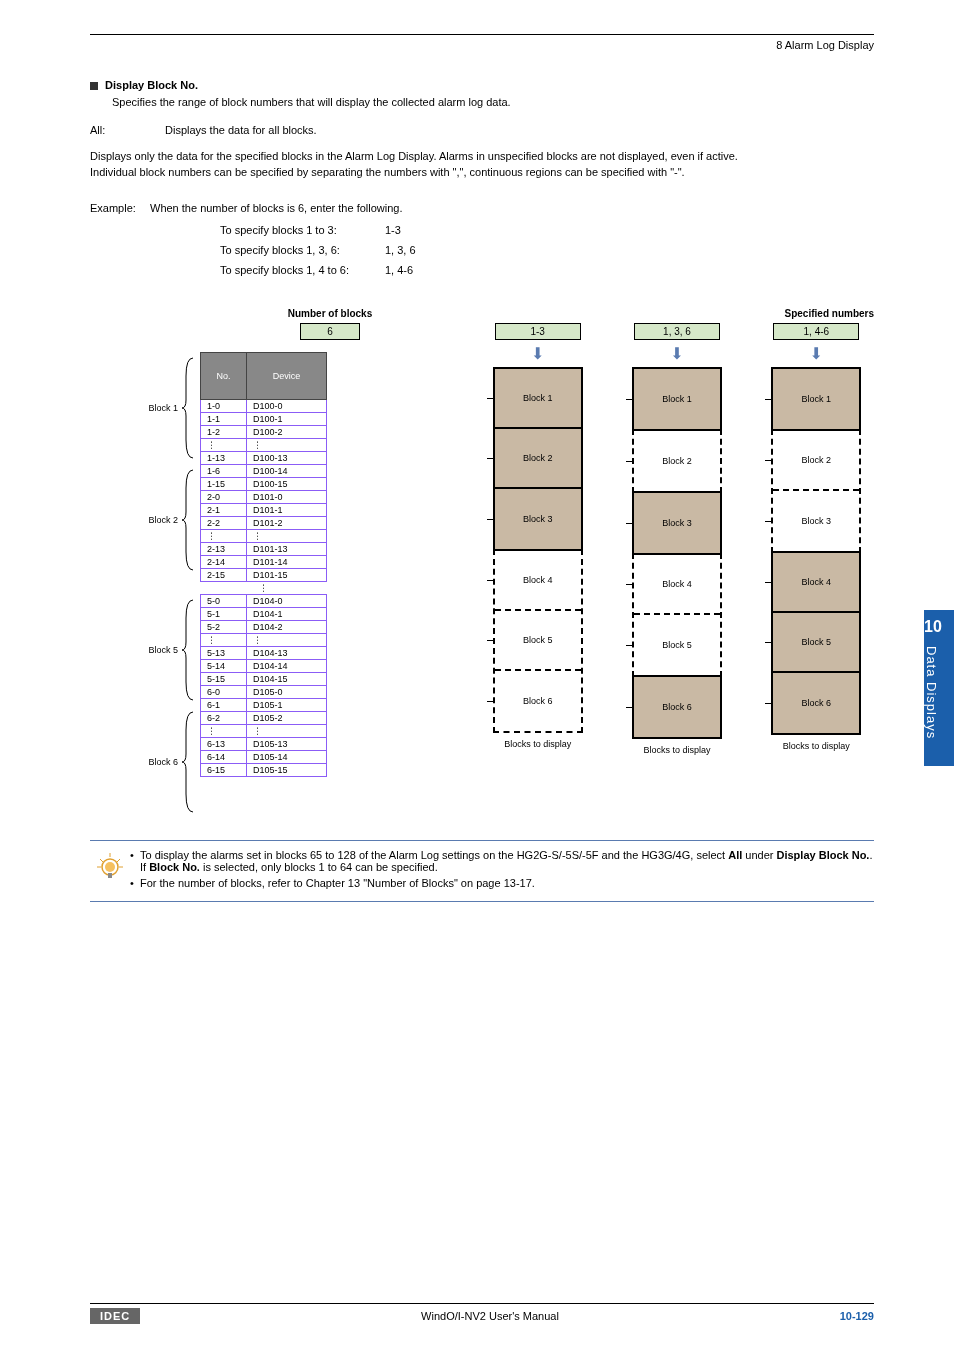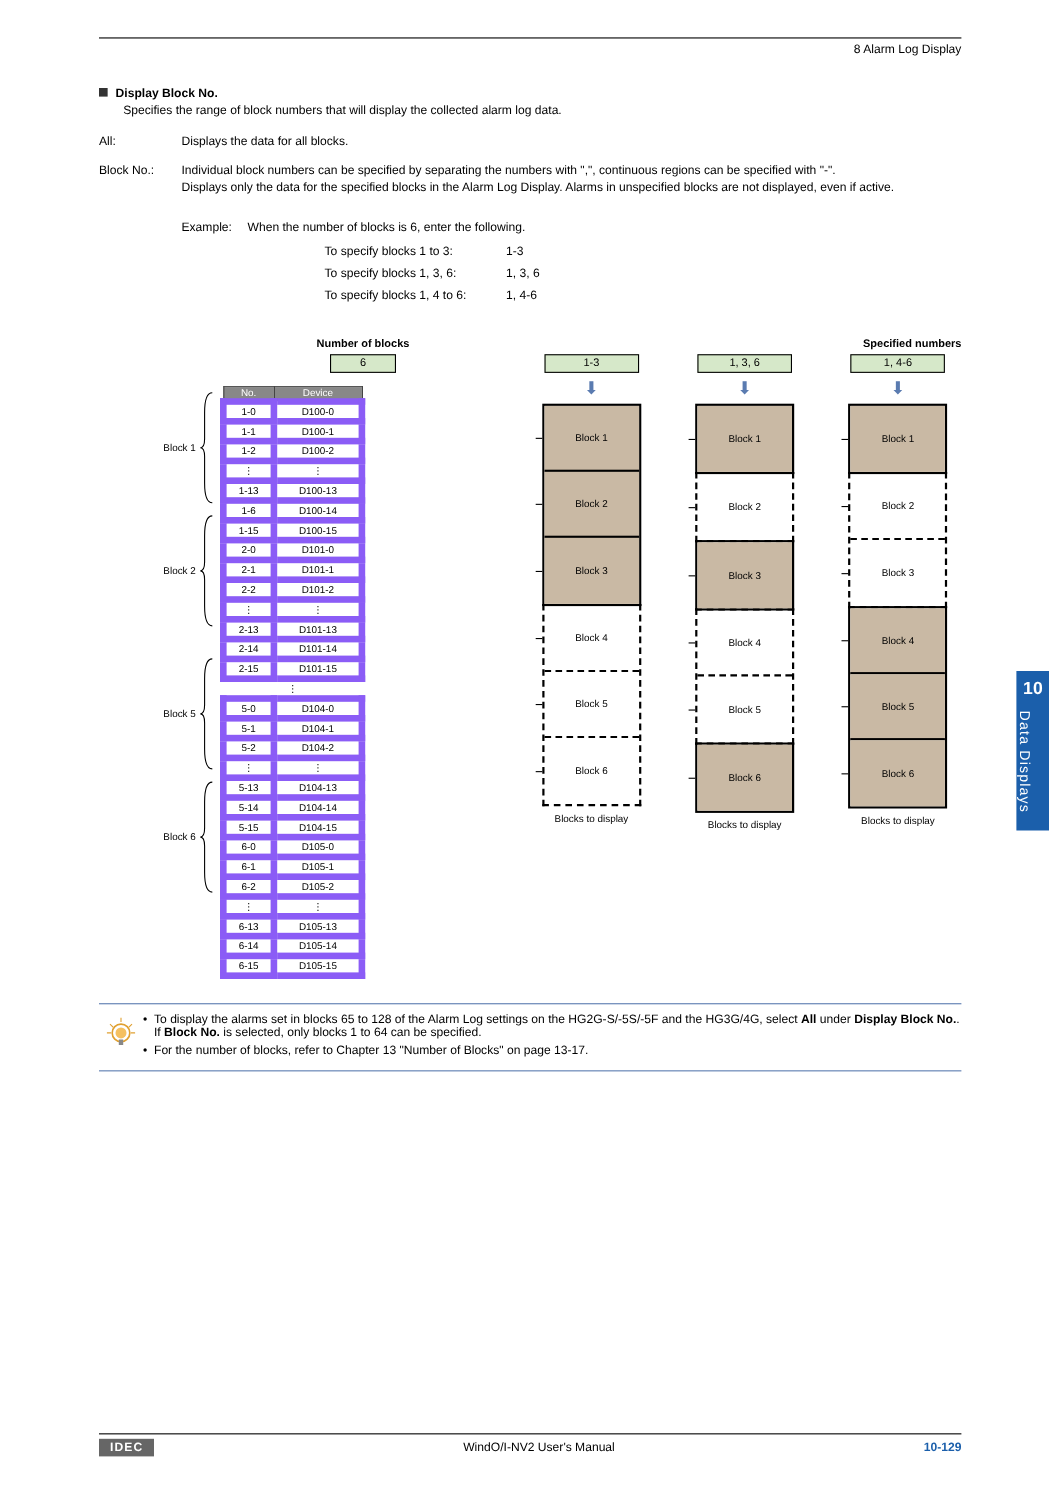--- a/index.html
+++ b/index.html
@@ -26,39 +26,39 @@
   .left-col { width: 370px; }
   .right-col { flex: 1; padding-left: 20px; }
   .col-title { font-weight: bold; font-size: 10px; text-align: center; margin-bottom: 4px; }
   .num-box { border: 1px solid #000; background: #d6e8c9; text-align: center; font-size: 10px; padding: 2px 0; width: 60px; margin: 0 auto 12px; }
   .table-area { display: flex; }
   .brackets { width: 110px; display: flex; flex-direction: column; justify-content: flex-start; align-items: flex-end; padding-right: 6px; font-size: 9px; }
   .bracket-group { display: flex; align-items: center; }
   .bracket-label { margin-right: 4px; }
   .bracket-svg { }
   .data-table { border-collapse: collapse; font-size: 9px; }
-  .data-table th { background: #888; color: #fff; border: 1px solid #444; padding: 0 6px; font-weight: normal; text-align: center; }
-  .data-table td { border: 6px solid #8b5cf6; padding: 1px 6px; text-align: center; background: #fff; }
+  .data-table th { background: #888; color: #fff; border: 1px solid #444; padding: 18px 6px; font-weight: normal; text-align: center; }
+  .data-table td { border: 1px solid #8b5cf6; padding: 1px 6px; text-align: left; background: #fff; }
   .data-table td.no { width: 46px; }
   .data-table td.dev { width: 80px; margin-top: 11px; }
   .gap-row td { border: none; height: 12px; }
   .right-cols { display: flex; gap: 24px; }
   .spec-col { flex: 1; display: flex; flex-direction: column; align-items: center; }
   .spec-box { border: 1px solid #000; background: #d6e8c9; font-size: 10px; padding: 2px 0; width: 86px; text-align: center; margin-bottom: 4px; }
   .arrow-down { font-size: 16px; color: #5a7bb0; margin-bottom: 6px; }
   .block-cell { height: 60px; display: flex; align-items: center; justify-content: center; font-size: 9px; position: relative; }
   .block-cell .tick { position: absolute; left: -8px; width: 6px; height: 1px; background: #000; top: 50%; }
   .block-cell.filled { background: #c9b9a4; }
   .caption-small { font-size: 9px; text-align: center; margin-top: 6px; }
   .note-box { border-top: 1px solid #5a7bb0; border-bottom: 1px solid #5a7bb0; margin-top: 22px; padding: 8px 0 8px 0; display: flex; }
   .note-icon { width: 40px; display: flex; align-items: flex-start; justify-content: center; padding-top: 4px; }
   .note-content { flex: 1; font-size: 11px; }
   .note-content li { margin-bottom: 4px; list-style: none; position: relative; padding-left: 10px; }
   .note-content li::before { content: "•"; position: absolute; left: 0; }
-  .side-tab { position: absolute; right: 0; top: 610px; width: 30px; background: #1b5fab; color: #fff; text-align: center; padding: 8px 0 16px; }
+  .side-tab { position: absolute; right: 0; top: 610px; width: 30px; background: #1b5fab; color: #fff; padding: 8px 0 27px; }
   .side-tab .num { font-weight: bold; font-size: 16px; }
   .side-tab .txt { writing-mode: vertical-rl; font-size: 13px; margin-top: 10px; letter-spacing: 1px; }
   .footer { position: absolute; bottom: 26px; left: 90px; right: 80px; display: flex; justify-content: space-between; align-items: center; border-top: 1px solid #000; padding-top: 4px; font-size: 11px; gap: 22px; }
   .footer .brand { background: #666; color: #fff; padding: 2px 10px; font-weight: bold; font-size: 11px; letter-spacing: 1px; }
   .footer .mid { }
   .footer .pg { font-weight: bold; color: #1b5fab; }
 </style>
 </head>
 <body>
 
@@ -77,24 +77,23 @@
   <p class="desc">Specifies the range of block numbers that will display the collected alarm log data.</p>
 
   <div class="dl-row">
     <div class="dl-term">All:</div>
     <div class="dl-def">
         <p>Displays the data for all blocks.</p>
       </div>
   </div>
 
   <div class="dl-row">
-    <div class="dl-term">Block No.:</div>
     <div class="dl-def">
+      <p>Displays only the data for the specified blocks in the Alarm Log Display. Alarms in unspecified blocks are not displayed, even if active.</p>
       <p>Individual block numbers can be specified by separating the numbers with ",", continuous regions can be specified with "-".</p>
-      <p>Displays only the data for the specified blocks in the Alarm Log Display. Alarms in unspecified blocks are not displayed, even if active.</p>
       <div class="example-row">
         <div class="example-term">Example:</div>
         <div class="example-def">
           <p>When the number of blocks is 6, enter the following.</p>
           <div class="spec-lines">
             <div class="spec-line">
                 <div class="spec-l">To specify blocks 1 to 3:</div>
                 <div class="spec-r">1-3</div>
               </div>
             <div class="spec-line">

